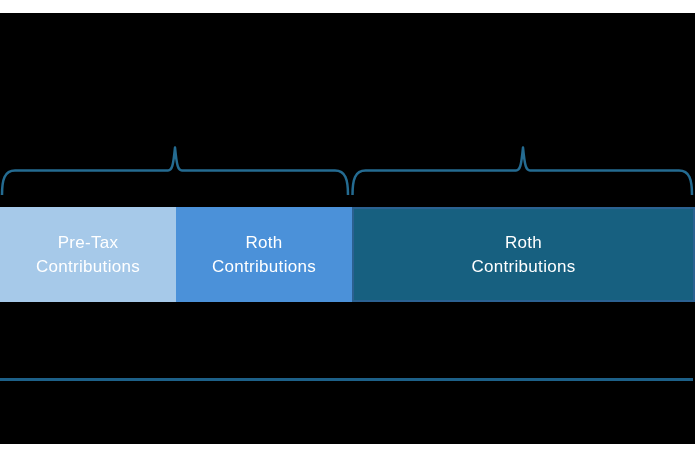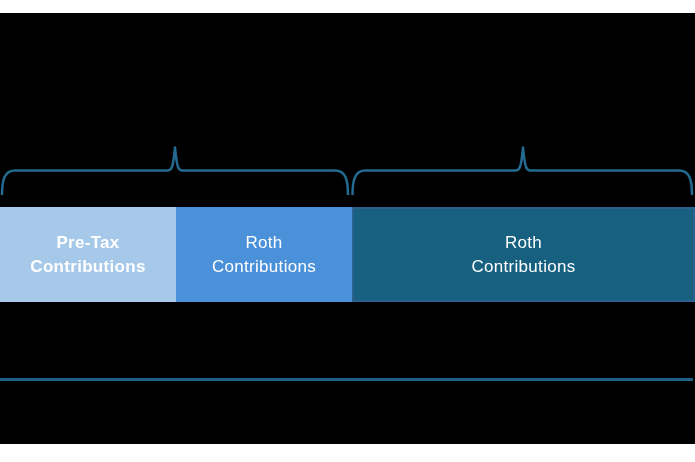--- a/index.html
+++ b/index.html
@@ -44,21 +44,21 @@
     display: flex;
     flex-direction: column;
     align-items: center;
     justify-content: center;
     color: var(--bar-text, #fff);
     font-size: 17px;
     line-height: 24px;
     letter-spacing: 0.3px;
     text-align: center;
   }
-  .bar-pretax { width: 176px; background: var(--bar-pretax-fill, #a6c9e9); font-weight: bold; }
+  .bar-pretax { width: 176px; background: var(--bar-pretax-fill, #a6c9e9); }
   .bar-roth   { width: 176px; background: var(--bar-roth-fill, #4b91d9); }
   .bar-roth-after {
     width: 343px;
     background: var(--bar-roth-after-fill, #176080);
     border: 2px solid var(--bar-roth-after-border, #2b6191);
   }
   .divider-line {
     position: absolute;
     left: 0; top: 378px;
     width: 693px; height: 3px;

